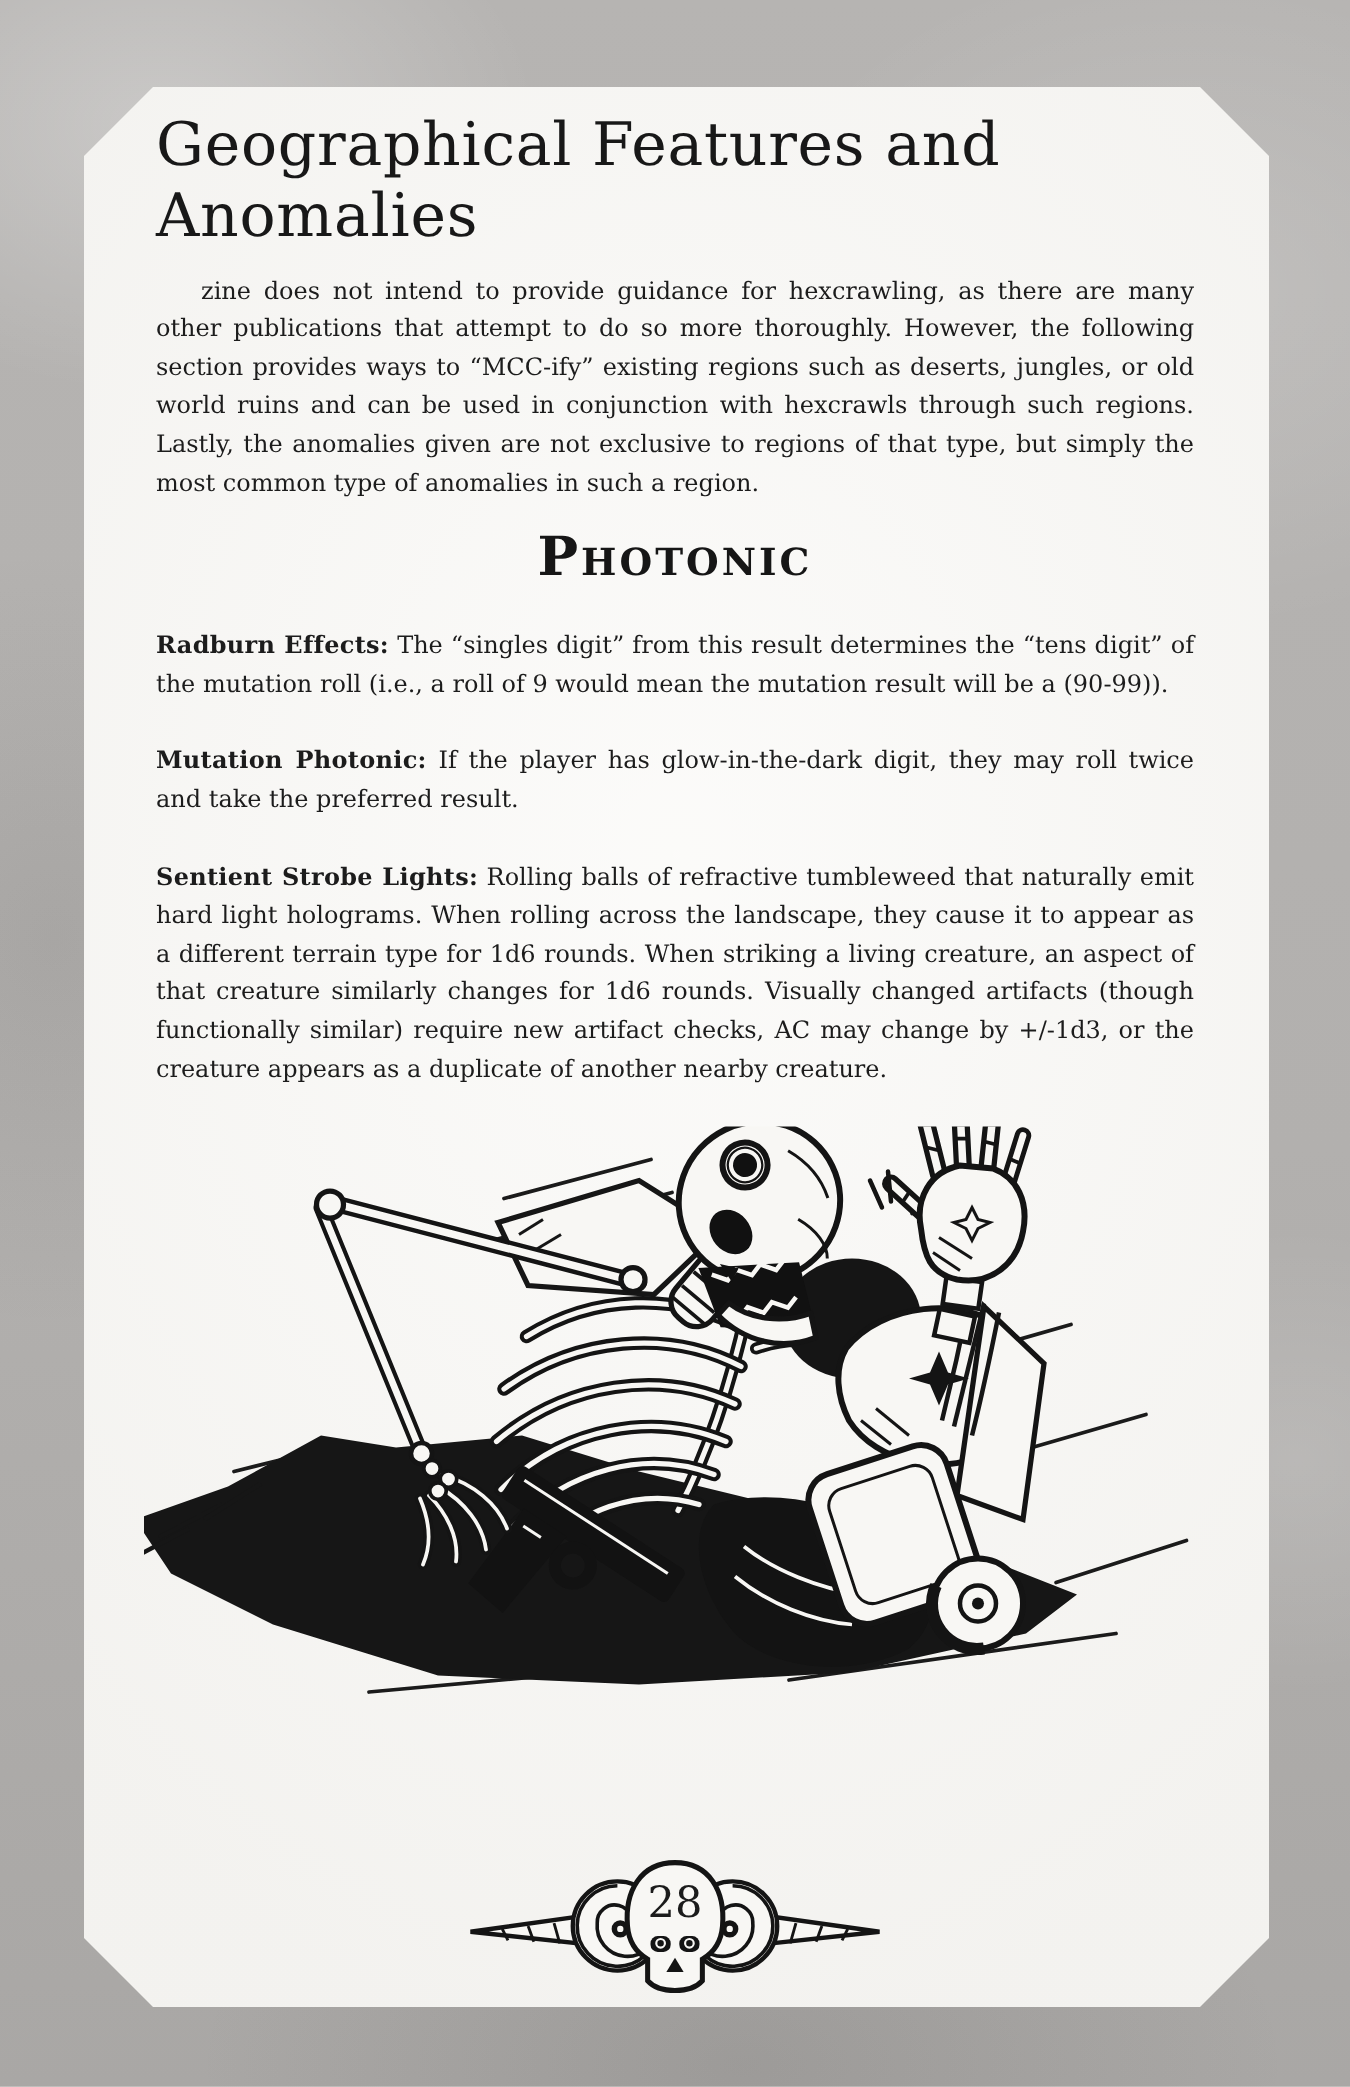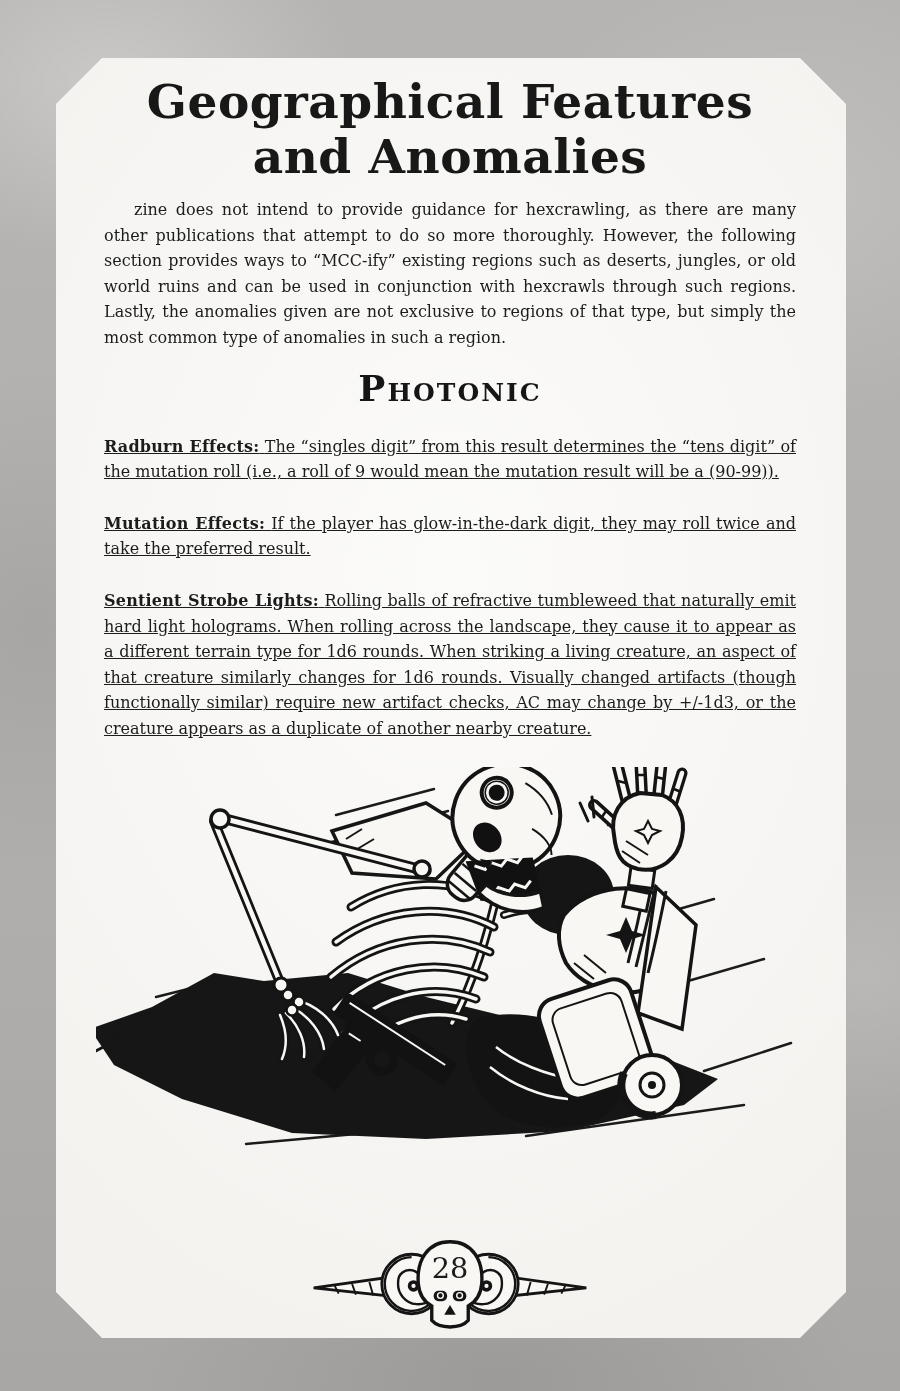--- a/index.html
+++ b/index.html
@@ -17,30 +17,30 @@
     color:#1c1c1c;
   }
   .sheet{
     position:absolute;left:56px;top:58px;width:790px;height:1280px;
     background:#f8f7f4;
     background-image:radial-gradient(ellipse 600px 800px at 50% 40%, rgba(255,255,255,.5), rgba(0,0,0,.02));
     clip-path:polygon(46px 0,744px 0,790px 46px,790px 1234px,744px 1280px,46px 1280px,0 1234px,0 46px);
   }
   .content{padding:16px 50px 0 48px;}
   .page-title{
-    margin:0 0 13px 0;text-align:center;
-    font-size:47px;line-height:1.17;font-weight:bold;letter-spacing:.5px;color:#181818;
+    margin:0 0 13px 0;text-align:left;
+    font-size:40px;line-height:1.17;font-weight:normal;letter-spacing:.5px;color:#181818;
   }
   .body-text{font-size:16px;line-height:25.6px;text-align:justify;margin:0;}
   .intro{text-indent:30px;}
   .section-heading{
     margin:16px 0 25px 0;text-align:center;font-weight:bold;
     font-variant:small-caps;font-size:36px;letter-spacing:2px;color:#161616;
   }
-  .entry{margin:0 0 26px 0;text-decoration:underline;}
+  .entry{margin:0 0 26px 0;}
   .entry b{letter-spacing:.2px;}
   .illustration{width:700px;height:384px;margin:2px 0 0 -8px;position:relative;}
   .illustration svg{display:block;width:100%;height:100%;}
   .emblem{
     position:absolute;left:50%;top:1236px;transform:translateX(-50%);
     width:300px;height:96px;
   }
   .emblem svg{display:block;width:100%;height:100%;}
 </style>
 </head>
@@ -50,21 +50,21 @@
   <div class="content">
 
     <h1 class="page-title">Geographical Features and Anomalies</h1>
 
     <p class="body-text intro">zine does not intend to provide guidance for hexcrawling, as there are many other publications that attempt to do so more thoroughly. However, the following section provides ways to “MCC-ify” existing regions such as deserts, jungles, or old world ruins and can be used in conjunction with hexcrawls through such regions. Lastly, the anomalies given are not exclusive to regions of that type, but simply the most common type of anomalies in such a region.</p>
 
     <h2 class="section-heading">Photonic</h2>
 
     <p class="body-text entry"><b>Radburn Effects:</b> <span>The “singles digit” from this result determines the “tens digit” of the mutation roll (i.e., a roll of 9 would mean the mutation result will be a (90-99)).</span></p>
 
-    <p class="body-text entry"><b>Mutation Effects:</b> <span>If the player has glow-in-the-dark digit, they may roll twice and take the preferred result.</span></p>
+    <p class="body-text entry"><b>Mutation Photonic:</b> <span>If the player has glow-in-the-dark digit, they may roll twice and take the preferred result.</span></p>
 
     <p class="body-text entry"><b>Sentient Strobe Lights:</b> <span>Rolling balls of refractive tumbleweed that naturally emit hard light holograms. When rolling across the landscape, they cause it to appear as a different terrain type for 1d6 rounds. When striking a living creature, an aspect of that creature similarly changes for 1d6 rounds. Visually changed artifacts (though functionally similar) require new artifact checks, AC may change by +/-1d3, or the creature appears as a duplicate of another nearby creature.</span></p>
 
     <div class="illustration">
       <svg viewBox="0 0 700 384">
 
         <g stroke="#1b1b1b" stroke-width="2.5" stroke-linecap="round">
           <line x1="240" y1="48" x2="338" y2="22"></line>
           <line x1="232" y1="76" x2="352" y2="44"></line>
           <line x1="512" y1="58" x2="572" y2="42"></line>

